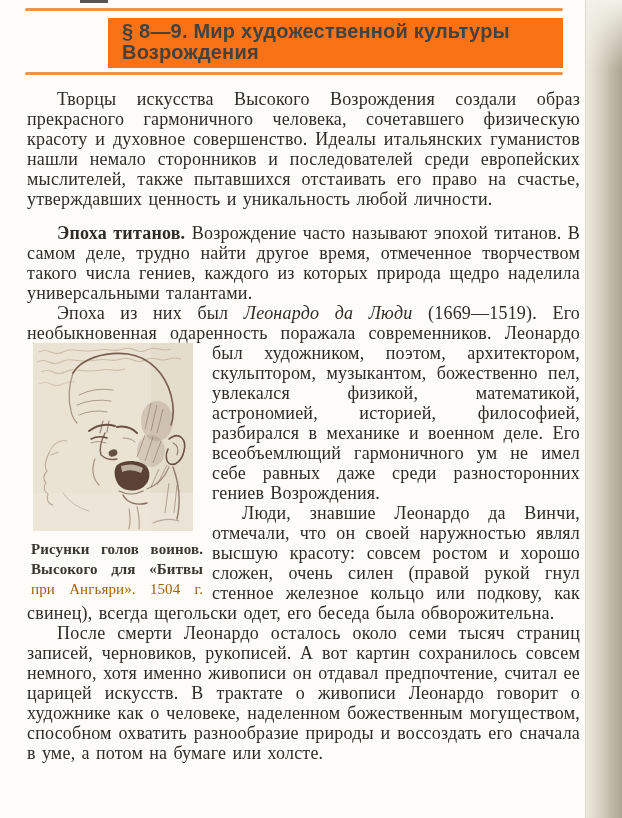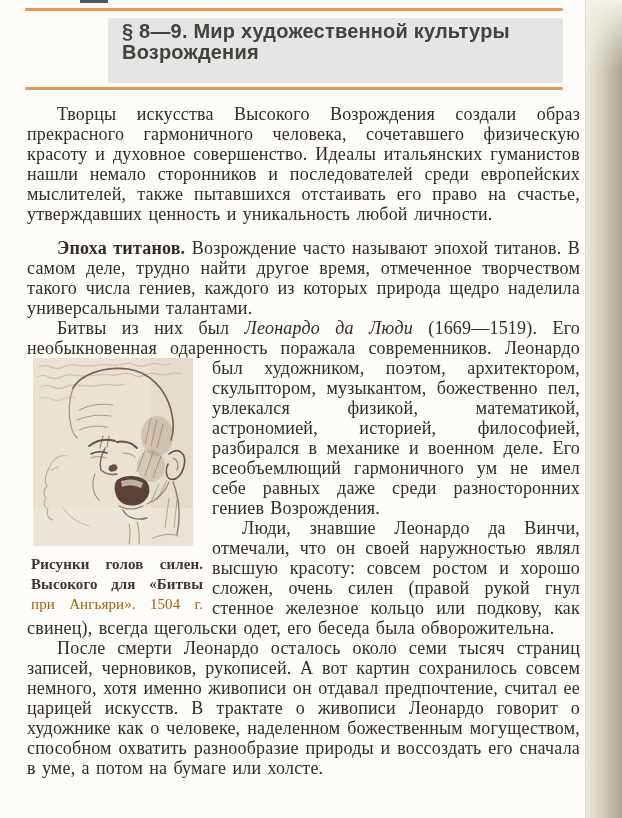--- a/index.html
+++ b/index.html
@@ -17,22 +17,22 @@
     width: 538px;
     margin-left: 25px;
     border-radius: 2px;
   }
   .rule.top { margin-top: 8px; }
   .rule.bottom { margin-top: 4px; }
   .header-box {
     margin: 7px 0 0 108px;
     width: 455px;
     min-height: 46px;
-    background: #e5e5e5;
-    padding: 3px 12px 20px 14px;
+    background: #f97316;
+    padding: 3px 12px 5px 14px;
   }
   .header-box h1 {
     font-family: "Liberation Sans", sans-serif;
     font-weight: bold;
     font-size: 20px;
     line-height: 21px;
     color: #45423c;
     letter-spacing: 0.2px;
   }
   .content {
@@ -115,21 +115,21 @@
 
   <div class="para">
     <span>Творцы искусства Высокого Возрождения создали образ прекрасного гармоничного человека, сочетавшего физическую красоту и духовное совершенство. Идеалы итальянских гуманистов нашли немало сторонников и последователей среди европейских мыслителей, также пытавшихся отстаивать его право на счастье, утверждавших ценность и уникальность любой личности.</span>
   </div>
 
   <div class="para section-start">
     <span class="lead-bold">Эпоха титанов.</span><span> Возрождение часто называют эпохой титанов. В самом деле, трудно найти другое время, отмеченное творчеством такого числа гениев, каждого из которых природа щедро наделила универсальными талантами.</span>
   </div>
 
   <div class="para">
-    <span>Битвы из них был </span><span class="person-italic">Леонардо да Люди</span><span> (1669—1519). Его необыкновенная одаренность поражала современников. </span><span class="figure">
+    <span>Эпоха из них был </span><span class="person-italic">Леонардо да Люди</span><span> (1669—1519). Его необыкновенная одаренность поражала современников. </span><span class="figure">
       <span class="sketch-frame" style="display:block">
         <svg viewBox="0 0 160 188" xmlns="http://www.w3.org/2000/svg">
           <rect width="160" height="188" fill="#eae2d3"></rect>
           <rect x="118" width="42" height="188" fill="#e0d7c6" opacity="0.5"></rect>
           <rect y="150" width="160" height="38" fill="#efe8da" opacity="0.6"></rect>
           <g stroke="#b59c83" stroke-width="1.1" fill="none" opacity="0.55">
             <path d="M6 9 q6 -3 12 0 t12 0 t12 -2 t12 1 t12 -1 t12 0 t12 -1 t12 1 t12 0 t12 -1 t12 0"></path>
             <path d="M4 19 q6 -3 12 0 t12 0 t12 -2 t12 1 t12 -1 t12 0 t12 -1 t12 1 t12 0 t12 -1 t12 0 t12 0"></path>
             <path d="M8 29 q6 -3 12 0 t12 0 t12 -2 t12 1 t12 -1 t12 0 t12 -1"></path>
             <path d="M6 41 q6 -3 12 0 t12 0 t12 -2" opacity="0.7"></path>
@@ -163,21 +163,21 @@
           <path d="M84 122 C 92 116, 108 117, 114 124 C 119 131, 116 142, 107 146 C 96 150, 86 146, 83 137 C 81 131, 81 126, 84 122 Z" fill="#4a3225" opacity="0.9"></path>
           <path d="M88 123 q12 -4 22 2 l-2 5 q-10 -5 -19 -1 Z" fill="#d8cbb8" opacity="0.8"></path>
           <g stroke="#8a705a" stroke-width="1.1" fill="none" opacity="0.5" stroke-linecap="round">
             <path d="M16 110 C 12 118, 11 124, 14 128 C 10 132, 10 137, 13 140 C 10 144, 11 149, 15 151 C 13 156, 15 161, 20 162"></path>
             <path d="M18 112 l7 -3" opacity="0.8"></path>
             <path d="M16 110 C 20 100, 28 96, 34 98" opacity="0.7"></path>
           </g>
         </svg>
       </span>
       <span class="caption" style="display:block">
-        <span class="cap-line" style="display:block">Рисунки голов силен.</span>
+        <span class="cap-line" style="display:block">Рисунки голов воинов.</span>
         <span class="cap-line" style="display:block">Высокого для «Битвы</span>
         <span class="cap-line" style="display:block">при Ангьяри». 1504 г.</span>
       </span>
     </span><span>Леонардо был художником, поэтом, архитектором, скульптором, музыкантом, божественно пел, увлекался физикой, математикой, астрономией, историей, философией, разбирался в механике и военном деле. Его всеобъемлющий гармоничного ум не имел себе равных даже среди разносторонних гениев Возрождения.</span>
   </div>
 
   <div class="para">
     <span>Люди, знавшие Леонардо да Винчи, отмечали, что он своей наружностью являл высшую красоту: совсем ростом и хорошо сложен, очень силен (правой рукой гнул стенное железное кольцо или подкову, как свинец), всегда щегольски одет, его беседа была обворожительна.</span>
   </div>
 

